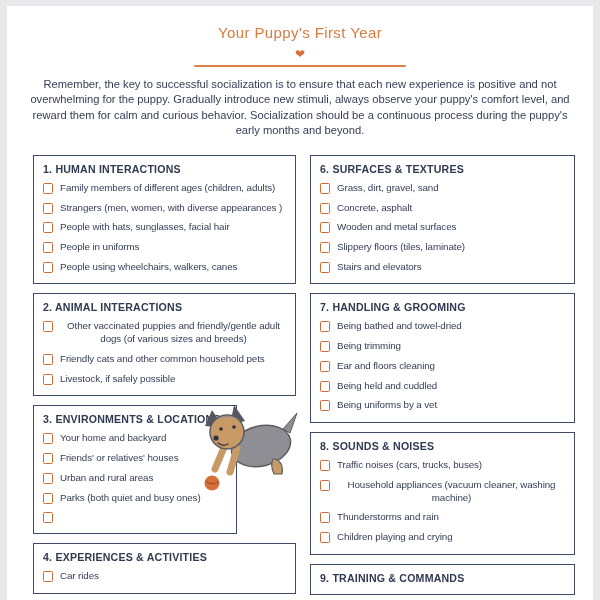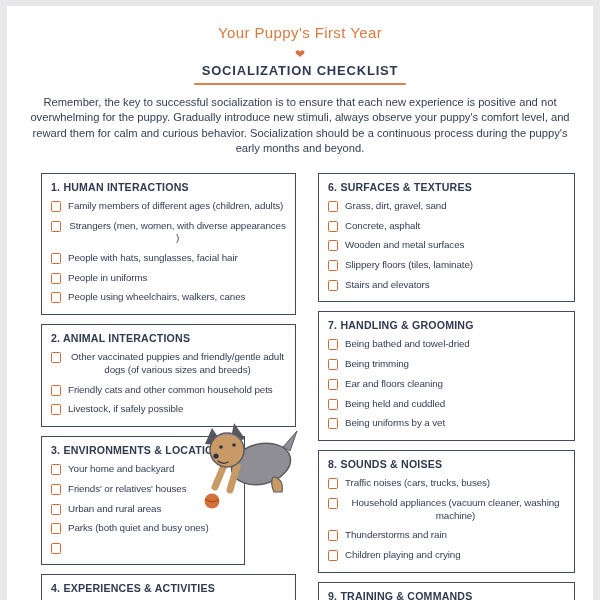--- a/index.html
+++ b/index.html
@@ -56,21 +56,20 @@
     padding:0 11px 0 26px;
     position:relative;
   }
   .col { width:263px; flex:0 0 auto; }
   .col.right { width:265px; }
   .section-box {
     border:1px solid #3E4A66;
     background:#ffffff;
     padding:6px 8px 3px 8px;
     margin-bottom:9px;
-    margin-left:8px;
   }
   .section-box.narrow { width:186px; }
   .section-title {
     color:#2F3950;
     font-weight:bold;
     font-size:10.6px;
     letter-spacing:0.2px;
     margin:1px 0 7px 1px;
   }
   .item-row {
@@ -101,21 +100,20 @@
 </style>
 </head>
 <body>
 
 <div class="page">
 
   <div class="title">Your Puppy's First Year</div>
 
   <span class="heart">❤</span>
 
-  <div class="heading">SOCIALIZATION CHECKLIST</div>
   <div class="heading-underline"></div>
 
   <p class="intro">Remember, the key to successful socialization is to ensure that each new experience is positive and not overwhelming for the puppy. Gradually introduce new stimuli, always observe your puppy's comfort level, and reward them for calm and curious behavior. Socialization should be a continuous process during the puppy's early months and beyond.</p>
 
   <div class="columns">
     <div class="col left">
         <div class="section-box">
           <div class="section-title">1. HUMAN INTERACTIONS</div>
           <div class="item-row">
             <span class="checkbox"></span>

